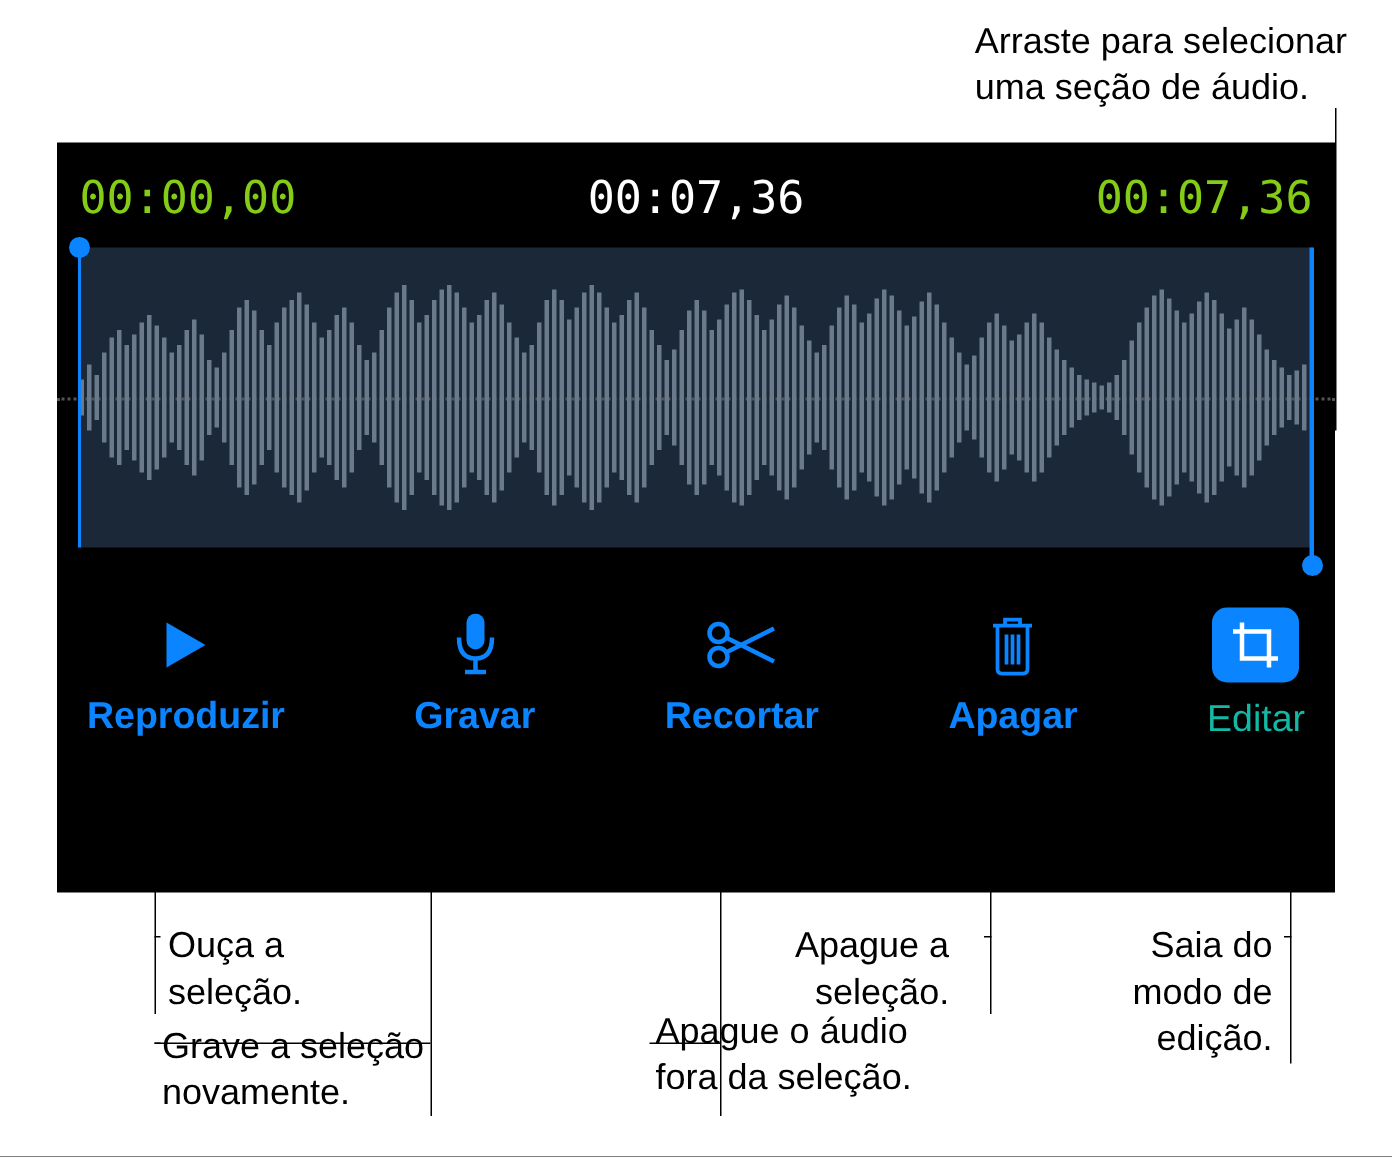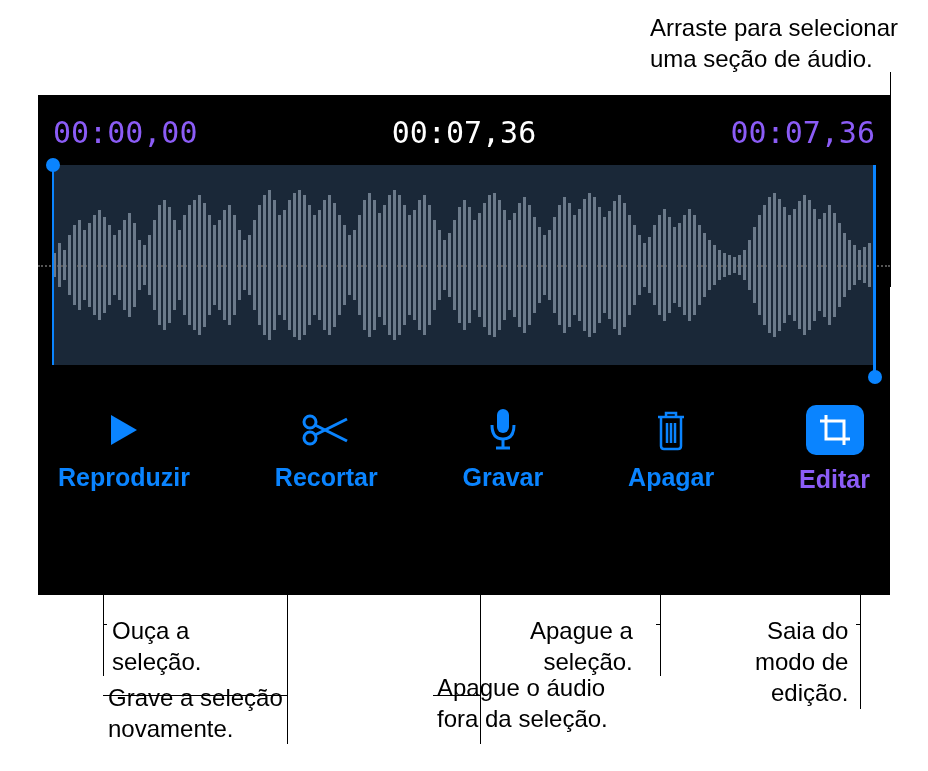--- a/index.html
+++ b/index.html
@@ -36,21 +36,21 @@
     .timestamps {
       display: flex;
       justify-content: space-between;
       align-items: center;
       margin-bottom: 15px;
       font-family: "SF Mono", Monaco, monospace;
       font-size: 30px;
       font-weight: 400;
     }
     .time-start, .time-end {
-      color: #8b5cf6;
+      color: #84cc16;
       text-align: right;
     }
     .time-current {
       color: #fff;
     }
     .waveform-container {
       position: relative;
       height: 200px;
       background: #1a2838;
       margin-bottom: 25px;
@@ -140,22 +140,22 @@
       background: #0a84ff;
       border-radius: 10px;
       width: 58px;
       height: 50px;
       display: flex;
       align-items: center;
       justify-content: center;
     }
     .edit-label {
       font-size: 25px;
-      font-weight: 700;
-      color: #8b5cf6;
+      font-weight: 400;
+      color: #14b8a6;
     }
     .callout-line {
       position: absolute;
       background: #000;
     }
     .annotation-play {
       top: 615px;
       left: 112px;
     }
     .annotation-record {
@@ -373,40 +373,40 @@
       <div class="tool-icon">
         <svg width="30" height="34" viewBox="0 0 30 34">
             <path d="M2 2 L28 17 L2 32 Z" fill="#0a84ff"></path>
           </svg>
       </div>
       <span class="tool-label">Reproduzir</span>
     </div>
 
     <div class="tool-button">
       <div class="tool-icon">
+        <svg width="30" height="42" viewBox="0 0 30 42">
+            <rect x="9" y="0" width="12" height="24" rx="6" fill="#0a84ff"></rect>
+            <path d="M4 16 Q4 30 15 30 Q26 30 26 16" stroke="#0a84ff" stroke-width="3" fill="none"></path>
+            <line x1="15" y1="30" x2="15" y2="38" stroke="#0a84ff" stroke-width="3"></line>
+            <line x1="8" y1="39" x2="22" y2="39" stroke="#0a84ff" stroke-width="3"></line>
+          </svg>
+      </div>
+      <span class="tool-label">Gravar</span>
+    </div>
+
+    <div class="tool-button">
+      <div class="tool-icon">
         <svg width="50" height="34" viewBox="0 0 50 34">
             <circle cx="9" cy="9" r="6" stroke="#0a84ff" stroke-width="3" fill="none"></circle>
             <circle cx="9" cy="25" r="6" stroke="#0a84ff" stroke-width="3" fill="none"></circle>
             <line x1="14" y1="12" x2="46" y2="28" stroke="#0a84ff" stroke-width="3"></line>
             <line x1="14" y1="22" x2="46" y2="6" stroke="#0a84ff" stroke-width="3"></line>
           </svg>
       </div>
       <span class="tool-label">Recortar</span>
-    </div>
-
-    <div class="tool-button">
-      <div class="tool-icon">
-        <svg width="30" height="42" viewBox="0 0 30 42">
-            <rect x="9" y="0" width="12" height="24" rx="6" fill="#0a84ff"></rect>
-            <path d="M4 16 Q4 30 15 30 Q26 30 26 16" stroke="#0a84ff" stroke-width="3" fill="none"></path>
-            <line x1="15" y1="30" x2="15" y2="38" stroke="#0a84ff" stroke-width="3"></line>
-            <line x1="8" y1="39" x2="22" y2="39" stroke="#0a84ff" stroke-width="3"></line>
-          </svg>
-      </div>
-      <span class="tool-label">Gravar</span>
     </div>
 
     <div class="tool-button">
       <div class="tool-icon">
         <svg width="34" height="42" viewBox="0 0 34 42">
             <path d="M4 8 L30 8 M12 8 L12 4 L22 4 L22 8 M7 8 L7 37 Q7 40 10 40 L24 40 Q27 40 27 37 L27 8" stroke="#0a84ff" stroke-width="2.5" fill="none"></path>
             <line x1="13" y1="14" x2="13" y2="34" stroke="#0a84ff" stroke-width="2.5"></line>
             <line x1="17" y1="14" x2="17" y2="34" stroke="#0a84ff" stroke-width="2.5"></line>
             <line x1="21" y1="14" x2="21" y2="34" stroke="#0a84ff" stroke-width="2.5"></line>
           </svg>

